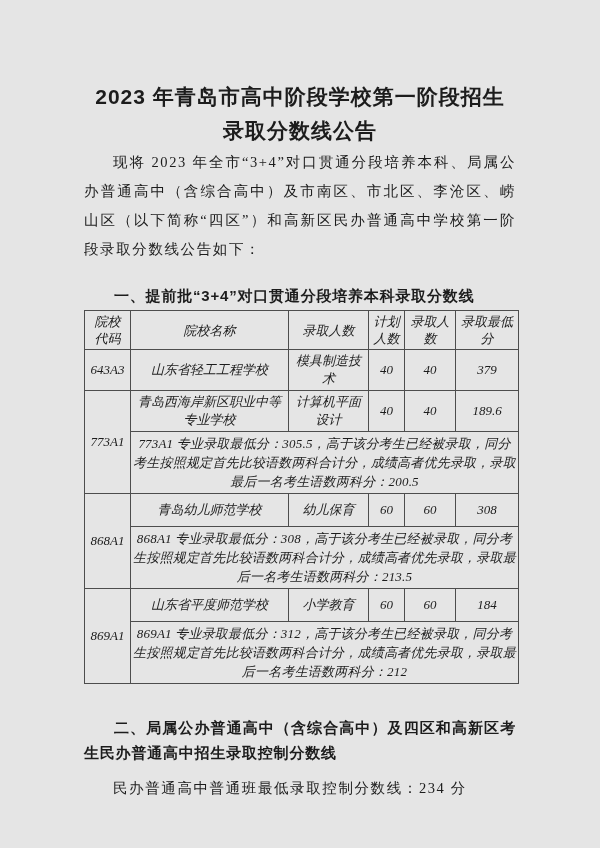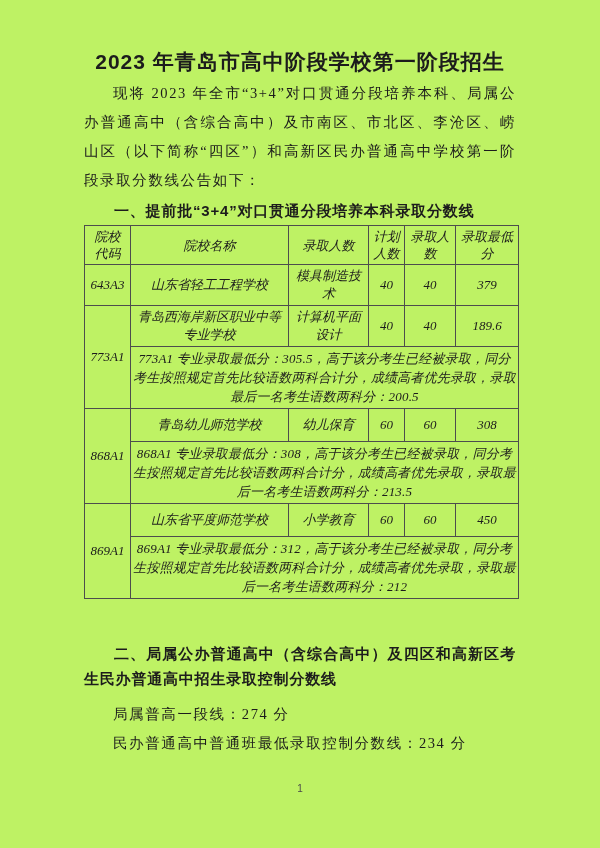--- a/index.html
+++ b/index.html
@@ -1,22 +1,22 @@
 <!DOCTYPE html>
 <html><head>
 <meta charset="utf-8">
 <style>
   * { margin:0; padding:0; box-sizing:border-box; }
   html,body { background:#ffffff; }
   .page {
     width:600px; height:848px;
-    background:#bef264;
+    background:#e5e5e5;
     position:relative;
     overflow:hidden;
-    padding:45px 84px 0 84px;
+    padding:80px 84px 0 84px;
     color:#1c1c1c;
     font-family:"Liberation Serif","DejaVu Serif",serif;
   }
   .doc-title {
     text-align:center;
     font-family:"Liberation Sans","DejaVu Sans",sans-serif;
     font-weight:bold;
     font-size:21px;
     line-height:34px;
     letter-spacing:1px;
@@ -28,27 +28,27 @@
     text-align:justify;
     text-indent:2em;
   }
   .sec-heading {
     font-family:"Liberation Sans","DejaVu Sans",sans-serif;
     font-weight:bold;
     font-size:15px;
     letter-spacing:0.8px;
   }
   .sec1-heading {
-    margin-top:5px;
+    margin-top:21px;
     text-indent:2em;
     line-height:22px;
     white-space:nowrap;
   }
   .sec2-heading {
-    margin-top:42px;
+    margin-top:31px;
     text-indent:2em;
     line-height:25px;
     text-align:justify;
   }
   table.adm {
     margin-top:3px;
     border-collapse:collapse;
     table-layout:fixed;
     width:434px;
     font-style:italic;
@@ -97,20 +97,21 @@
     font-family:"Liberation Sans","DejaVu Sans",sans-serif;
   }
 </style>
 </head>
 <body>
 
 <div class="page">
 
   <div class="doc-title">
     <div>2023 年青岛市高中阶段学校第一阶段招生</div>
+    <div>录取分数线公告</div>
   </div>
 
   <p class="intro">现将 2023 年全市“3+4”对口贯通分段培养本科、局属公办普通高中（含综合高中）及市南区、市北区、李沧区、崂山区（以下简称“四区”）和高新区民办普通高中学校第一阶段录取分数线公告如下：</p>
 
   <div class="sec-heading sec1-heading">一、提前批“3+4”对口贯通分段培养本科录取分数线</div>
 
   <table class="adm">
     <colgroup>
       <col style="width:46px">
       <col style="width:158px">
@@ -164,31 +165,30 @@
       <tr>
         <td class="note" colspan="5">868A1 专业录取最低分：308，高于该分考生已经被录取，同分考生按照规定首先比较语数两科合计分，成绩高者优先录取，录取最后一名考生语数两科分：213.5</td>
       </tr>
 
       <tr class="school-row">
         <td class="c-code" rowspan="2">869A1</td>
         <td>山东省平度师范学校</td>
         <td>小学教育</td>
         <td class="c-num">60</td>
         <td class="c-num">60</td>
-        <td class="c-num">450</td>
+        <td class="c-num">184</td>
       </tr>
       <tr>
         <td class="note" colspan="5">869A1 专业录取最低分：312，高于该分考生已经被录取，同分考生按照规定首先比较语数两科合计分，成绩高者优先录取，录取最后一名考生语数两科分：212</td>
       </tr>
     </tbody>
   </table>
 
   <div class="sec-heading sec2-heading">二、局属公办普通高中（含综合高中）及四区和高新区考生民办普通高中招生录取控制分数线</div>
 
   <div class="score-lines">
-    <div class="line">局属普高一段线：274 分</div>
     <div class="line">民办普通高中普通班最低录取控制分数线：234 分</div>
 
   </div>
 
   <div class="page-number">1</div>
 
 </div>
 
 </body></html>

